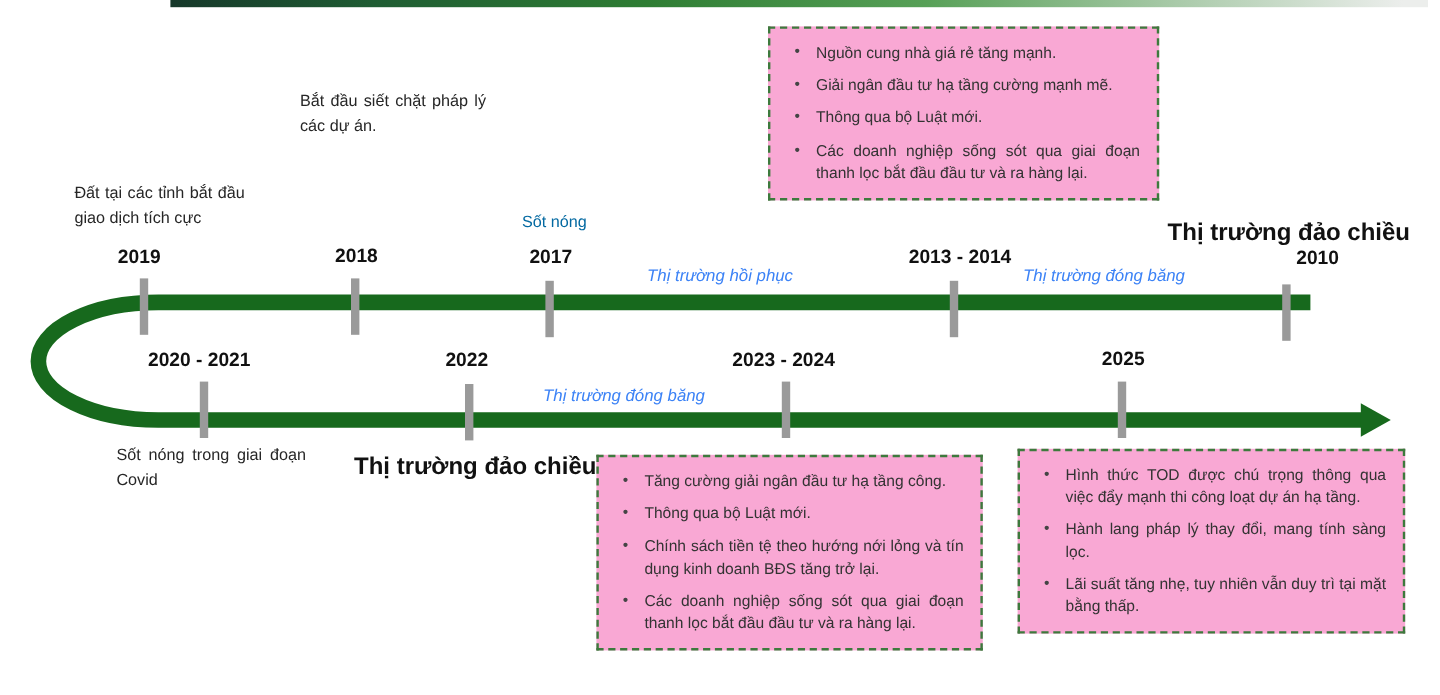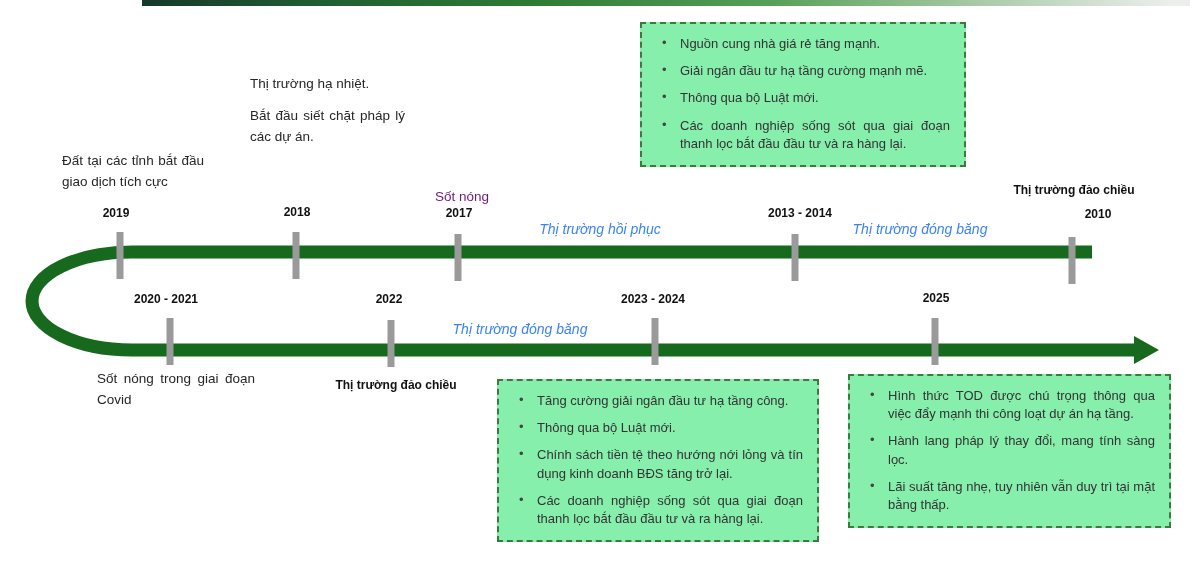--- a/index.html
+++ b/index.html
@@ -7,32 +7,32 @@
     position:relative;width:1200px;height:579px;background:#ffffff;overflow:hidden;
     font-family:"Liberation Sans","DejaVu Sans",sans-serif;color:#1c1c1c;
   }
   .abs{position:absolute;}
   
   .top-accent-bar{
     left:142px;top:0;width:1048px;height:6px;
     background:linear-gradient(90deg,#16382a 0%,#1f5c33 16%,#2e7d33 38%,#57a057 60%,#a9caa9 80%,#eceeec 98%);
   }
   
-  .year{font-size:12px;font-weight:bold;color:#111;white-space:nowrap;transform:translateX(-50%);}
+  .year{font-size:16px;font-weight:bold;color:#111;white-space:nowrap;transform:translateX(-50%);}
   
   .phase{font-size:14px;font-style:italic;color:#3b82f6;white-space:nowrap;transform:translateX(-50%);}
   
   .note{font-size:13.5px;line-height:1.55;color:#262626;text-align:justify;}
   .note p{margin:0 0 11px 0;}
-  .note-nowrap{font-size:13.5px;color:#701a75;white-space:nowrap;margin-top:12px;}
-  .note-bold{font-size:12px;font-weight:bold;color:#111;white-space:nowrap;transform:translateX(-50%);}
+  .note-nowrap{font-size:13.5px;color:#0369a1;white-space:nowrap;}
+  .note-bold{font-size:20px;font-weight:bold;color:#111;white-space:nowrap;transform:translateX(-50%);}
   .note-red{font-size:13.5px;font-weight:bold;white-space:nowrap;transform:translateX(-50%);}
   
   .bullet-box{
-    background:#86efac;border:2px dashed #3d7a3d;box-sizing:border-box;
+    background:#f9a8d4;border:2px dashed #3d7a3d;box-sizing:border-box;
     padding:11px 14px 3px 14px;
   }
   .bullet-box ul{list-style:none;margin:0;padding:0;}
   .bullet-box li{
     position:relative;margin:0 0 9px 0;padding-left:24px;
     font-size:13px;line-height:1.4;color:#333;text-align:justify;
   }
   .bullet-box li::before{
     content:"\2022";position:absolute;left:6px;top:-1px;color:#444;font-size:13px;
   }
@@ -71,21 +71,20 @@
   <div class="abs year" style="left:653px;top:292px;">2023 - 2024</div>
   <div class="abs year" style="left:936px;top:291px;">2025</div>
 
   <div class="abs phase" style="left:600px;top:221px;">Thị trường hồi phục</div>
   <div class="abs phase" style="left:920px;top:221px;">Thị trường đóng băng</div>
   <div class="abs phase" style="left:520px;top:321px;">Thị trường đóng băng</div>
 
   <div class="abs note" style="left:62px;top:151px;width:142px;">Đất tại các tỉnh bắt đầu giao dịch tích cực</div>
 
   <div class="abs note" style="left:250px;top:74px;width:155px;">
-    <p>Thị trường hạ nhiệt.</p>
     <p>Bắt đầu siết chặt pháp lý các dự án.</p>
   </div>
 
   <div class="abs note-nowrap" style="left:435px;top:177px;">Sốt nóng</div>
 
   <div class="abs note-bold" style="left:1074px;top:183px;">Thị trường đảo chiều</div>
 
   <div class="abs note" style="left:97px;top:369px;width:158px;">Sốt nóng trong giai đoạn Covid</div>
 
   <div class="abs note-bold" style="left:396px;top:378px;">Thị trường đảo chiều</div>

